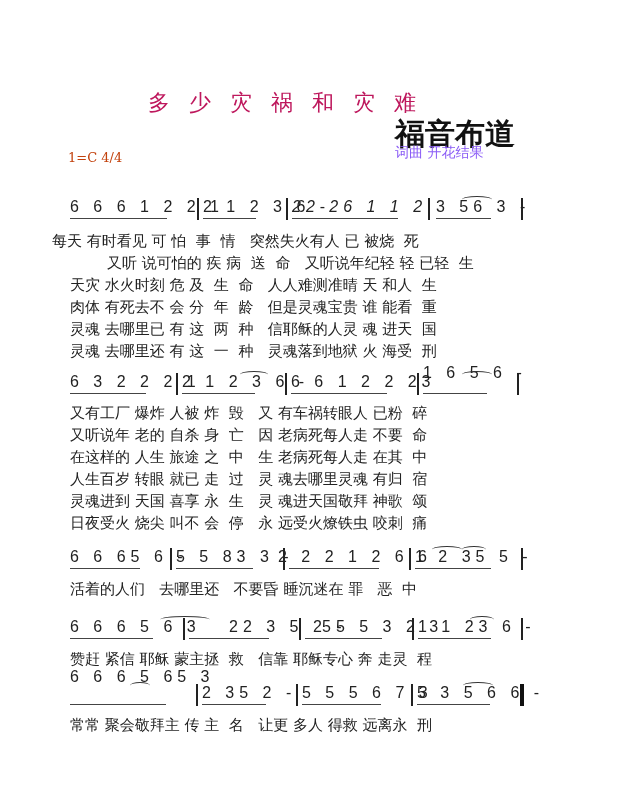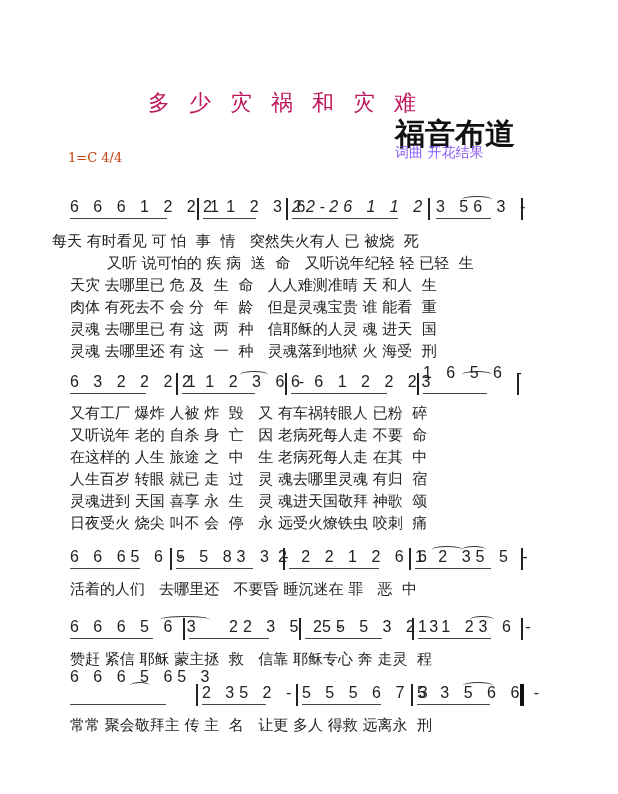--- a/index.html
+++ b/index.html
@@ -32,21 +32,21 @@
     <div class="abs notes" style="left: 292px; top: 198px; letter-spacing: 5px; font-style: italic;">22 26 1 1 2</div>
     <div class="abs" style="left: 292px; top: 218px; width: 106px; border-bottom: 1px solid rgb(68, 68, 68);"></div>
     <div class="abs notes" style="left: 436px; top: 198px; letter-spacing: 5px;">3 56 3 -</div>
     <div class="abs" style="left: 436px; top: 218px; width: 55px; border-bottom: 1px solid rgb(68, 68, 68);"></div>
     <div class="bar" style="left: 197px; top: 198px; height: 22px;"></div>
     <div class="bar" style="left: 286px; top: 198px; height: 22px;"></div>
     <div class="bar" style="left: 428px; top: 198px; height: 22px;"></div>
     <div class="bar" style="left: 521px; top: 198px; height: 22px;"></div>
     <div class="abs lyric" style="left: 52px; top: 232px; white-space: pre;">每天 有时看见 可 怕  事  情   突然失火有人 已 被烧  死</div>
     <div class="abs lyric" style="left: 70px; top: 254px; white-space: pre; margin-left: 37px;">又听 说可怕的 疾 病  送  命   又听说年纪轻 轻 已轻  生</div>
-    <div class="abs lyric" style="left: 70px; top: 276px; white-space: pre;">天灾 去哪里已 危 及  生  命   人人难测准晴 天 和人  生</div>
+    <div class="abs lyric" style="left: 70px; top: 276px; white-space: pre;">天灾 水火时刻 危 及  生  命   人人难测准晴 天 和人  生</div>
     <div class="abs lyric" style="left: 70px; top: 298px; white-space: pre;">肉体 有死去不 会 分  年  龄   但是灵魂宝贵 谁 能看  重</div>
     <div class="abs lyric" style="left: 70px; top: 320px; white-space: pre;">灵魂 去哪里已 有 这  两  种   信耶稣的人灵 魂 进天  国</div>
     <div class="abs lyric" style="left: 70px; top: 342px; white-space: pre;">灵魂 去哪里还 有 这  一  种   灵魂落到地狱 火 海受  刑</div>
     <div class="abs notes" style="left: 70px; top: 373px; letter-spacing: 5px; text-align: right;">6 3 2 2 2 1</div>
     <div class="abs" style="left: 70px; top: 393px; width: 76px; border-bottom: 1px solid rgb(68, 68, 68);"></div>
     <div class="abs notes" style="left: 182px; top: 373px; letter-spacing: 5px;">2 1 2 3 6 -</div>
     <div class="abs" style="left: 182px; top: 393px; width: 73px; border-bottom: 1px solid rgb(68, 68, 68);"></div>
     <div class="abs notes" style="left: 291px; top: 373px; letter-spacing: 5px;">6 6 1 2 2 23</div>
     <div class="abs" style="left: 291px; top: 393px; width: 96px; border-bottom: 1px solid rgb(68, 68, 68);"></div>
     <div class="abs notes" style="left: 423px; top: 364px; letter-spacing: 5px;">1 6 5 6 -</div>

